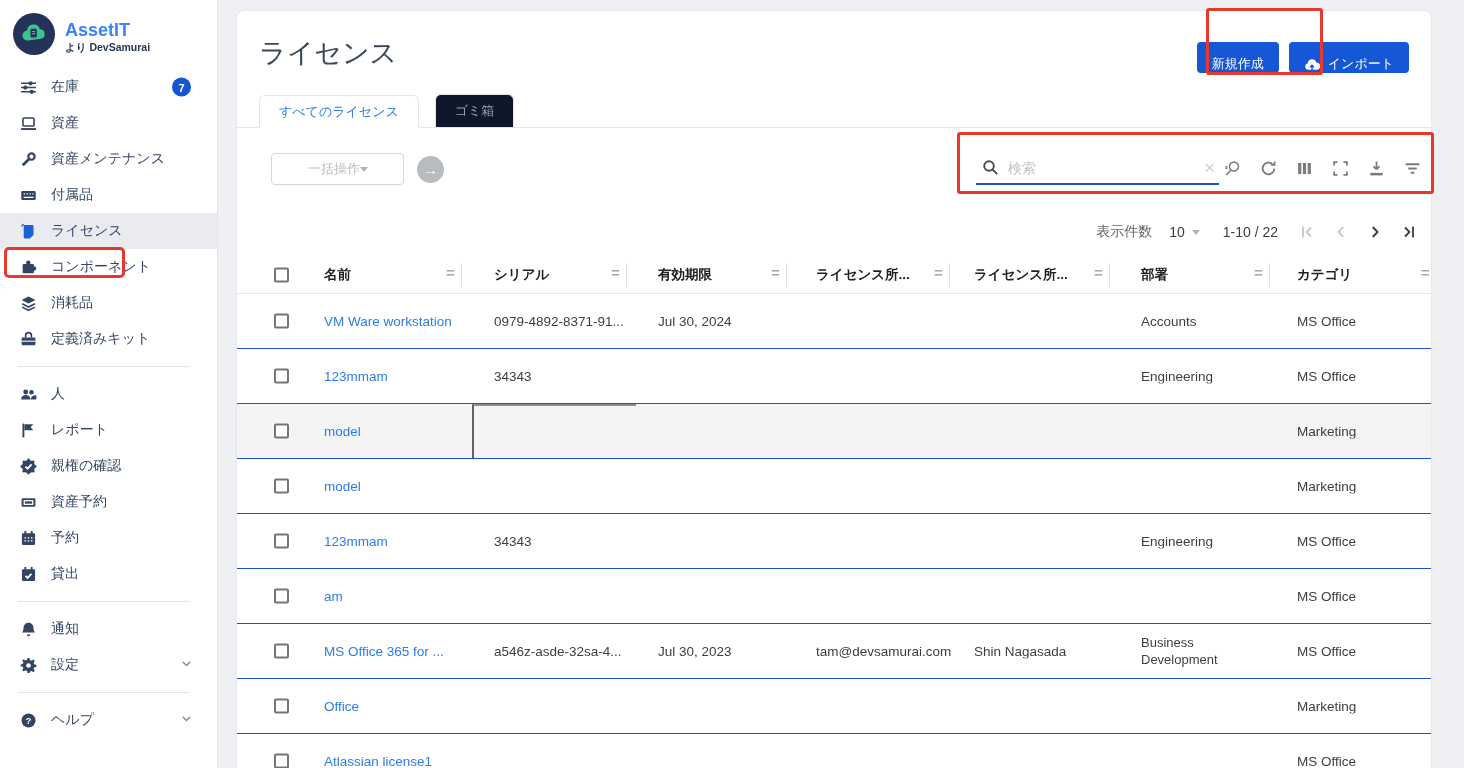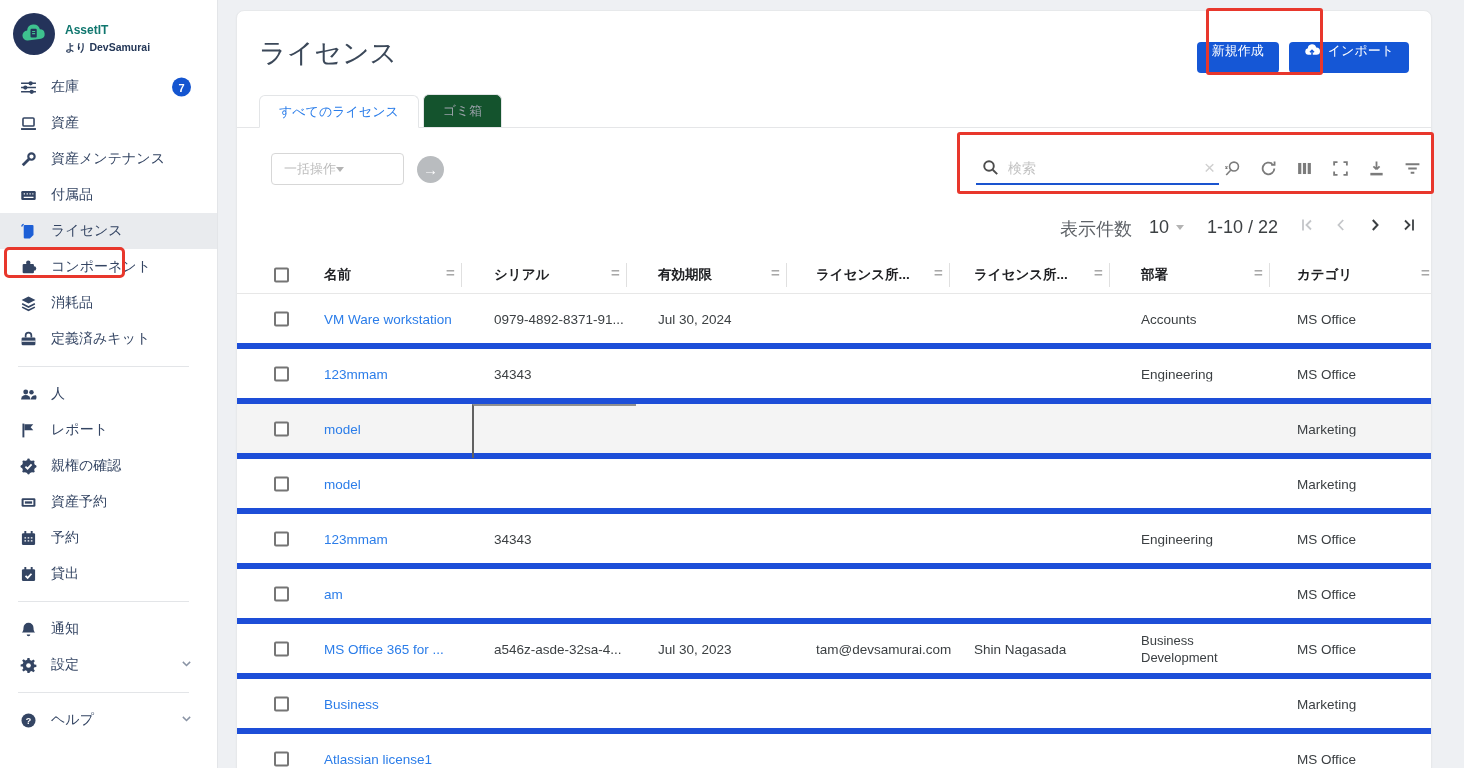--- a/index.html
+++ b/index.html
@@ -11,21 +11,21 @@
   .icn { display:inline-flex; align-items:center; justify-content:center; }
   .icn svg { width:17px; height:17px; display:block; }
 
   
   .sidebar { position:absolute; left:0; top:0; width:218px; height:768px; background:#fff;
              border-right:1px solid #e3e5e8; z-index:2; }
   .logo-row { display:flex; align-items:center; gap:10px; padding:13px 0 10px 13px; }
   .logo-circle { width:42px; height:42px; border-radius:50%; background:#24335a; flex:none;
                  display:flex; align-items:center; justify-content:center; }
   .logo-circle svg { width:30px; height:30px; }
-  .logo-name { font-size:12px; font-weight:bold; color:#0f766e; line-height:21px;margin-top:6px; }
+  .logo-name { font-size:18px; font-weight:bold; color:#3b82f6; line-height:21px;margin-top:6px; }
   .logo-by { font-size:10.5px; font-weight:bold; color:#253858; }
   .menu { margin-top:4px; }
   .menu-item { position:relative; height:36px; display:flex; align-items:center; gap:14px;
                padding-left:19px; font-size:14px; color:#344563; cursor:pointer; }
   .menu-item .icn { color:#344563; width:18px; }
   .menu-item.active { background:#e9ebee; }
   .menu-item.active .icn { color:#1d5fd6; }
   .mi-label { white-space:nowrap; }
   .badge { position:absolute; right:26px; top:50%; transform:translateY(-50%);
            width:19px; height:19px; border-radius:50%; background:#1455d0; color:#fff;
@@ -34,69 +34,69 @@
   .chev svg { width:13px; height:13px; }
   .menu-divider { height:1px; background:#e3e5e8; margin:9px 28px 9px 18px; }
 
   
   .card { position:absolute; left:236px; top:10px; width:1196px; height:1000px; background:#fff;
           border:1px solid #e7e9eb; border-radius:8px; box-shadow:0 1px 2px rgba(0,0,0,.04); }
   .page-title { position:absolute; left:22px; top:24px; font-size:27px; font-weight:500; color:#3b4859; }
 
   .top-buttons { position:absolute; top:31px; right:22px; display:flex; gap:10px; }
   .btn { height:31px; background:#1557d6; color:#fff; font-size:13px; border:none; border-radius:4px;
-         padding:0 15px; display:flex; align-items:flex-start; gap:8px; font-family:inherit; cursor:pointer; }
+         padding:0 15px; display:flex; align-items:flex-end; gap:8px; font-family:inherit; cursor:pointer; }
   .btn .icn svg { width:16px; height:16px; }
 
   .tabs { position:absolute; left:0; top:83px; width:100%; height:34px; display:flex; align-items:flex-end;
           padding-left:22px; border-bottom:1px solid #e5e6e8; }
   .tab { height:33px; line-height:31px; padding:0 19px; font-size:13px; border:1px solid #e3e5e7;
          border-radius:6px 6px 0 0; cursor:pointer; }
   .tab.active { background:#fff; color:#2b7de9; border-bottom:1px solid #fff; margin-bottom:-1px; z-index:1; }
-  .tab.inactive { background:#14532d; color:#9aa1a9; margin-left:4px; border-bottom:none; }
+  .tab.inactive { background:#0f172a; color:#9aa1a9; margin-left:16px; border-bottom:none; }
 
   
   .toolbar-left { position:absolute; left:34px; top:142px; display:flex; gap:13px; align-items:center; }
   .bulk-select { width:133px; height:32px; border:1px solid #d7d7d7; border-radius:4px; background:#fff;
-                 display:flex; align-items:center; justify-content:flex-start;
+                 display:flex; align-items:center; justify-content:center;
                  padding:0 11px 0 12px; color:#bcbcbc; font-size:13px; cursor:pointer; }
   .caret { width:0; height:0; border-left:4.5px solid transparent; border-right:4.5px solid transparent;
            border-top:5px solid #b3b3b3; }
   .go-btn { width:27px; height:27px; border-radius:50%; background:#b9bcbf; color:#fff; border:none;
             font-size:15px; display:flex; align-items:center; justify-content:center; cursor:pointer; }
   .search-box { position:absolute; left:739px; top:143px; width:243px; height:31px;
                 border-bottom:2px solid #1a54cf; display:flex; align-items:center; gap:9px; padding:0 4px 2px 6px; }
   .search-box .icn { color:#4c4c4c; }
   .search-box input { border:none; outline:none; flex:1; font-size:14px; color:#404040; min-width:0;
                       font-family:inherit; background:transparent; }
   .search-box input::placeholder { color:#c2c2c2; }
   .clear-x { color:#cfcfcf; font-size:19px; line-height:1; cursor:pointer; }
   .tool-icons { position:absolute; left:987px; top:149px; display:flex; gap:19px; color:#7b7b7b; }
   .tool-icons .icn { cursor:pointer; }
 
   
-  .pagination { position:absolute; top:206px; right:14px; height:30px; display:flex; align-items:flex-start;
-                font-size:18px; color:#5f6368; }
+  .pagination { position:absolute; top:206px; right:14px; height:30px; display:flex; align-items:center;
+                font-size:14px; color:#5f6368; }
   .pg-label { margin-right:17px; }
   .pg-size { display:flex; align-items:center; gap:7px; color:#3c4043; cursor:pointer; margin-right:23px; }
   .pg-range { color:#3c4043; margin-right:21px; }
   .pg-nav { display:flex; gap:18px; align-items:center; }
   .pg-nav .icn { cursor:pointer; }
   .pg-nav .icn svg { width:16px; height:16px; }
   .pg-disabled { color:#c4c6c9; }
   .pg-enabled { color:#3c4043; }
 
   
   .tbl { position:absolute; left:0; top:245px; width:100%; }
   .thead { position:relative; height:38px; border-bottom:1px solid #e7e7e7; font-weight:bold;
            font-size:13.5px; color:#202124; }
   .th { position:absolute; top:10px; white-space:nowrap; }
   .th-eq { position:absolute; top:8px; color:#a8a8a8; font-size:15px; font-weight:bold; cursor:pointer; }
   .th-sep { position:absolute; top:7px; width:1px; height:24px; background:#e0e0e0; }
-  .trow { position:relative; height:55px; border-bottom:6px solid #1d4ed8; background:#fff;padding-left:14px; }
+  .trow { position:relative; height:55px; border-bottom:1px solid #1d4ed8; background:#fff;padding-left:14px; }
   .trow.hl { background:#f4f4f4; }
   .td { position:absolute; top:50%; transform:translateY(-50%); font-size:13.5px; color:#3c4043;
         white-space:nowrap; overflow:hidden; }
   .td.wrap { white-space:normal; line-height:17px; font-size:13px; }
   .td a { color:#2b7de9; text-decoration:none; cursor:pointer; }
   .cbx { position:absolute; left:37px; top:50%; transform:translateY(-50%); width:15px; height:15px;
          border:2px solid #757575; border-radius:2px; background:#fff; cursor:pointer; }
   .thead .cbx { top:19px; }
   .cell-focus { position:absolute; left:235px; top:0; width:164px; height:54px;
                 border-top:2px solid #8f8f8f; border-left:2px solid #616161; pointer-events:none; }
@@ -491,21 +491,21 @@
           <span class="td" style="left:87px;width:145px"><a>MS Office 365 for ...</a></span>
           <span class="td" style="left:257px;width:160px">a546z-asde-32sa-4...</span>
           <span class="td" style="left:421px;width:150px">Jul 30, 2023</span>
           <span class="td" style="left:579px;width:152px">tam@devsamurai.com</span>
           <span class="td" style="left:737px;width:160px">Shin Nagasada</span>
           <span class="td wrap" style="left:904px;width:130px">Business Development</span>
           <span class="td" style="left:1060px;width:130px">MS Office</span>
         </div>
         <div class="trow ">
           <span class="cbx"></span>
-          <span class="td" style="left:87px;width:145px"><a>Business</a></span>
+          <span class="td" style="left:87px;width:145px"><a>Office</a></span>
           <span class="td" style="left:1060px;width:130px">Marketing</span>
         </div>
         <div class="trow ">
           <span class="cbx"></span>
           <span class="td" style="left:87px;width:145px"><a>Atlassian license1</a></span>
           <span class="td" style="left:1060px;width:130px">MS Office</span>
         </div>
       </div>
   </div>
 </div>

